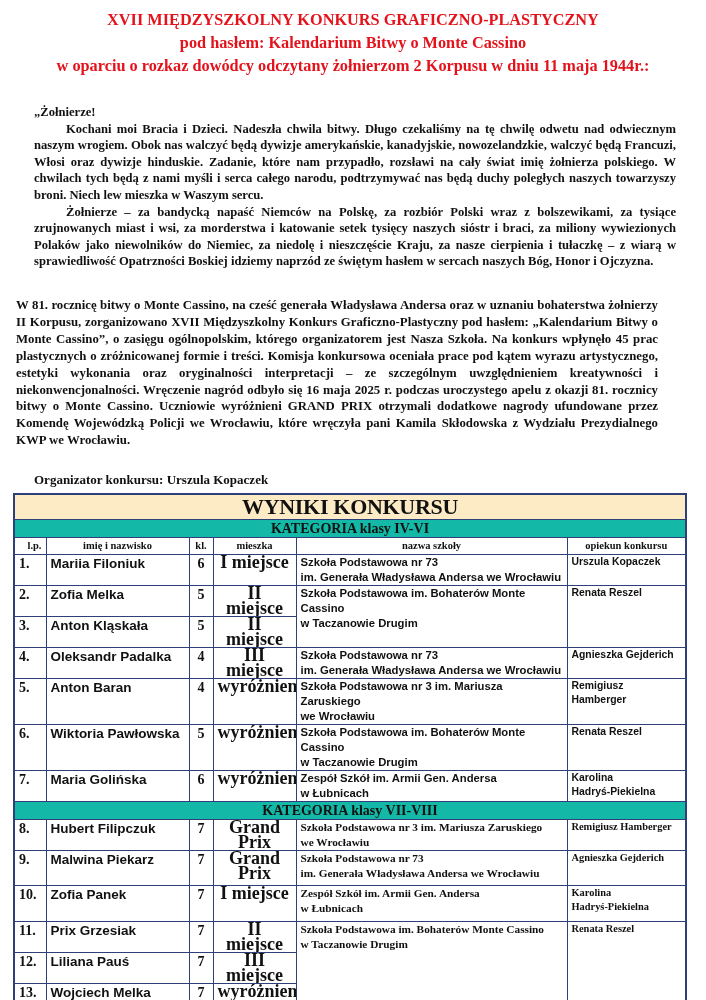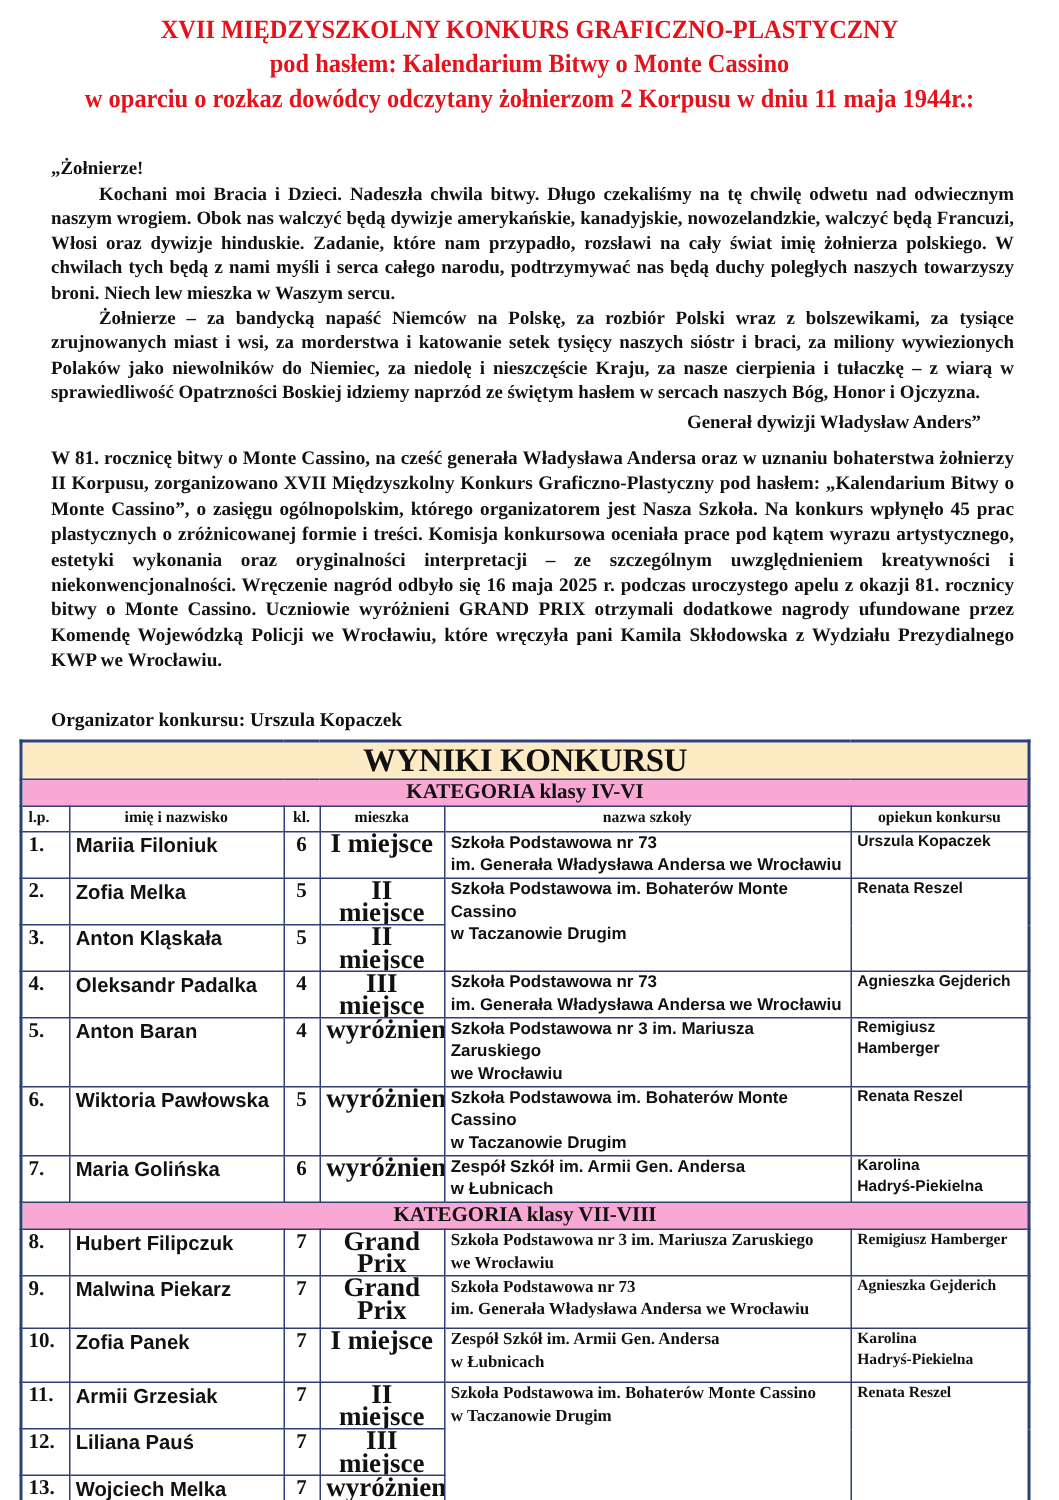--- a/index.html
+++ b/index.html
@@ -7,53 +7,52 @@
          font-family: "Liberation Serif", "DejaVu Serif", serif; color: #111; }
   .title { position: absolute; left: 0; width: 706px; text-align: center;
            color: #e3121b; font-weight: bold; font-size: 17.5px; line-height: 22px;
            transform: scaleX(0.93); transform-origin: center; }
   .t1 { top: 8px; } .t2 { top: 31px; } .t3 { top: 54px; }
   .quote { position: absolute; left: 34px; width: 642px; top: 104px;
            font-size: 12.6px; line-height: 16.6px; font-weight: bold; text-align: justify; }
   .quote p { margin: 0; }
   .indent { text-indent: 32px; }
   .sig { text-align: right; padding-right: 22px; margin-top: 3px !important; }
-  .intro { position: absolute; left: 34px; width: 642px; top: 297px;
+  .intro { position: absolute; left: 16px; width: 642px; top: 297px;
            font-size: 12.8px; line-height: 16.9px; font-weight: bold; text-align: justify; margin: 0; }
   .organizer { position: absolute; left: 34px; top: 472px; font-size: 13px; font-weight: bold; }
   table.results { position: absolute; left: 13px; top: 493px; width: 672px;
                   border-collapse: collapse; table-layout: fixed;
                   border: 2px solid #2f3f78; }
   table.results td, table.results th { border: 1px solid #2f3f78; padding: 0 4px;
                   vertical-align: top; font-weight: bold; overflow: hidden; }
   .main-head td { background: #fdebc6; font-size: 22px; text-align: center; height: 24px;
                   line-height: 24px; letter-spacing: -0.3px; }
-  .cat td { background: #f9a8d4; font-size: 14px; text-align: center; height: 17px; line-height: 17px; }
+  .cat td { background: #14b8a6; font-size: 14px; text-align: center; height: 17px; line-height: 17px; }
   .colhead th { font-size: 10.5px; font-weight: bold; height: 16px; line-height: 16px; text-align: center; }
-  .colhead th.lp { text-align: left; }
+  .colhead th.lp { text-align: right; }
   td.lp { font-size: 14px; line-height: 17px; text-align: left; }
   td.name { font-family: "Liberation Sans", "DejaVu Sans", sans-serif; font-size: 13.5px; line-height: 17px; }
   td.kl { font-size: 14px; text-align: center; line-height: 17px; }
   td.place { font-size: 18px; text-align: center; vertical-align: middle; line-height: 15px; padding: 0 2px; }
   td.school { font-size: 11.3px; line-height: 15px; padding-top: 1px; }
   td.coach { font-size: 10.4px; line-height: 14px; padding-top: 1px; }
   .sans td.school, .sans td.coach { font-family: "Liberation Sans", "DejaVu Sans", sans-serif; }
 </style>
 </head>
 <body>
 
 <div class="title t1">XVII MIĘDZYSZKOLNY KONKURS GRAFICZNO-PLASTYCZNY</div>
 <div class="title t2">pod hasłem: Kalendarium Bitwy o Monte Cassino</div>
 <div class="title t3">w oparciu o rozkaz dowódcy odczytany żołnierzom 2 Korpusu w dniu 11 maja 1944r.:</div>
 
 <div class="quote">
   <p>„Żołnierze!</p>
   <p class="indent">Kochani moi Bracia i Dzieci. Nadeszła chwila bitwy. Długo czekaliśmy na tę chwilę odwetu nad odwiecznym naszym wrogiem. Obok nas walczyć będą dywizje amerykańskie, kanadyjskie, nowozelandzkie, walczyć będą Francuzi, Włosi oraz dywizje hinduskie. Zadanie, które nam przypadło, rozsławi na cały świat imię żołnierza polskiego. W chwilach tych będą z nami myśli i serca całego narodu, podtrzymywać nas będą duchy poległych naszych towarzyszy broni. Niech lew mieszka w Waszym sercu.</p>
   <p class="indent">Żołnierze – za bandycką napaść Niemców na Polskę, za rozbiór Polski wraz z bolszewikami, za tysiące zrujnowanych miast i wsi, za morderstwa i katowanie setek tysięcy naszych sióstr i braci, za miliony wywiezionych Polaków jako niewolników do Niemiec, za niedolę i nieszczęście Kraju, za nasze cierpienia i tułaczkę – z wiarą w sprawiedliwość Opatrzności Boskiej idziemy naprzód ze świętym hasłem w sercach naszych Bóg, Honor i Ojczyzna.</p>
-  <p class="sig">Generał dywizji Władysław Anders”</p>
 </div>
 
 <p class="intro">W 81. rocznicę bitwy o Monte Cassino, na cześć generała Władysława Andersa oraz w uznaniu bohaterstwa żołnierzy II Korpusu, zorganizowano XVII Międzyszkolny Konkurs Graficzno-Plastyczny pod hasłem: „Kalendarium Bitwy o Monte Cassino”, o zasięgu ogólnopolskim, którego organizatorem jest Nasza Szkoła. Na konkurs wpłynęło 45 prac plastycznych o zróżnicowanej formie i treści. Komisja konkursowa oceniała prace pod kątem wyrazu artystycznego, estetyki wykonania oraz oryginalności interpretacji – ze szczególnym uwzględnieniem kreatywności i niekonwencjonalności. Wręczenie nagród odbyło się 16 maja 2025 r. podczas uroczystego apelu z okazji 81. rocznicy bitwy o Monte Cassino. Uczniowie wyróżnieni GRAND PRIX otrzymali dodatkowe nagrody ufundowane przez Komendę Wojewódzką Policji we Wrocławiu, które wręczyła pani Kamila Skłodowska z Wydziału Prezydialnego KWP we Wrocławiu.</p>
 
 <div class="organizer">Organizator konkursu: Urszula Kopaczek</div>
 
 <table class="results">
   <colgroup>
     <col style="width:32px">
       <col style="width:143px">
@@ -170,21 +169,21 @@
         <td class="name">Zofia Panek</td>
         <td class="kl">7</td>
         <td class="place">I miejsce</td>
         <td class="school" style="white-space: pre-line;">Zespół Szkół im. Armii Gen. Andersa
 w Łubnicach</td>
         <td class="coach" style="white-space: pre-line;">Karolina
 Hadryś-Piekielna</td>
       </tr>
       <tr style="height: 18px;">
         <td class="lp">11.</td>
-        <td class="name">Armii Grzesiak</td>
+        <td class="name">Prix Grzesiak</td>
         <td class="kl">7</td>
         <td class="place">II miejsce</td>
         <td class="school" rowspan="5" style="white-space: pre-line;">Szkoła Podstawowa im. Bohaterów Monte Cassino
 w Taczanowie Drugim</td>
         <td class="coach" rowspan="5" style="white-space: pre-line;">Renata Reszel</td>
       </tr>
       <tr style="height: 17px;">
         <td class="lp">12.</td>
         <td class="name">Liliana Pauś</td>
         <td class="kl">7</td>

